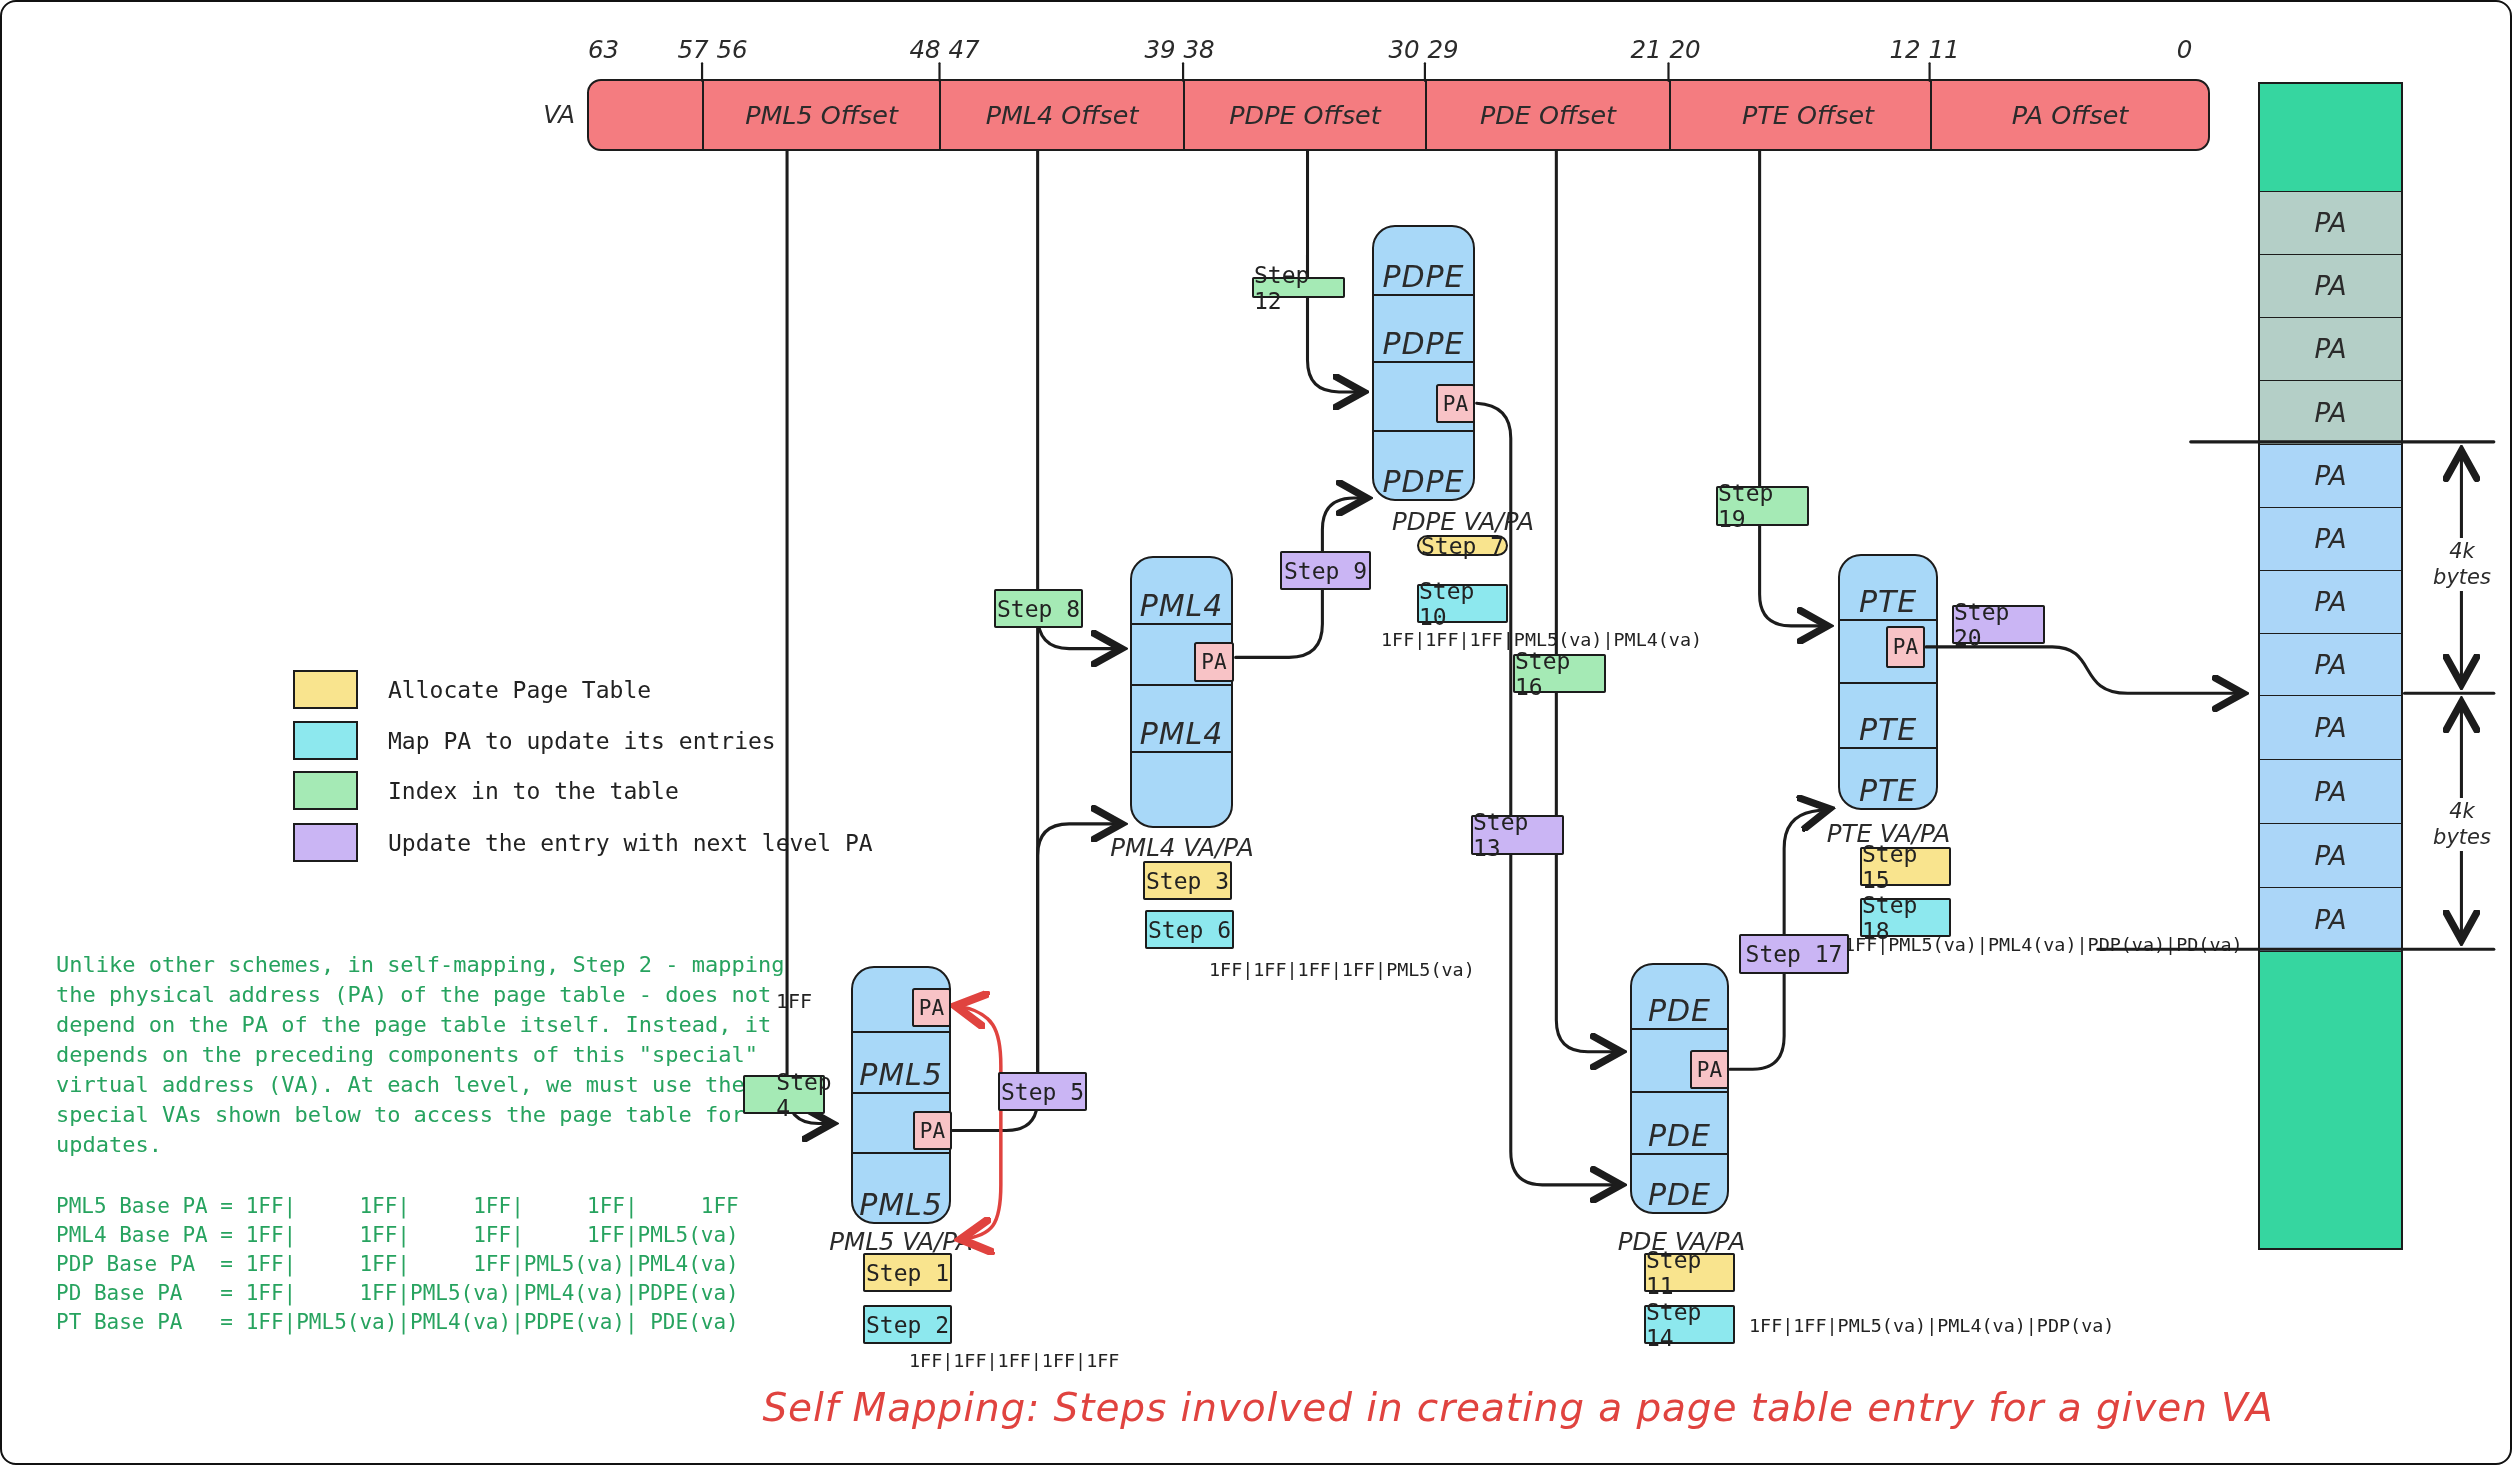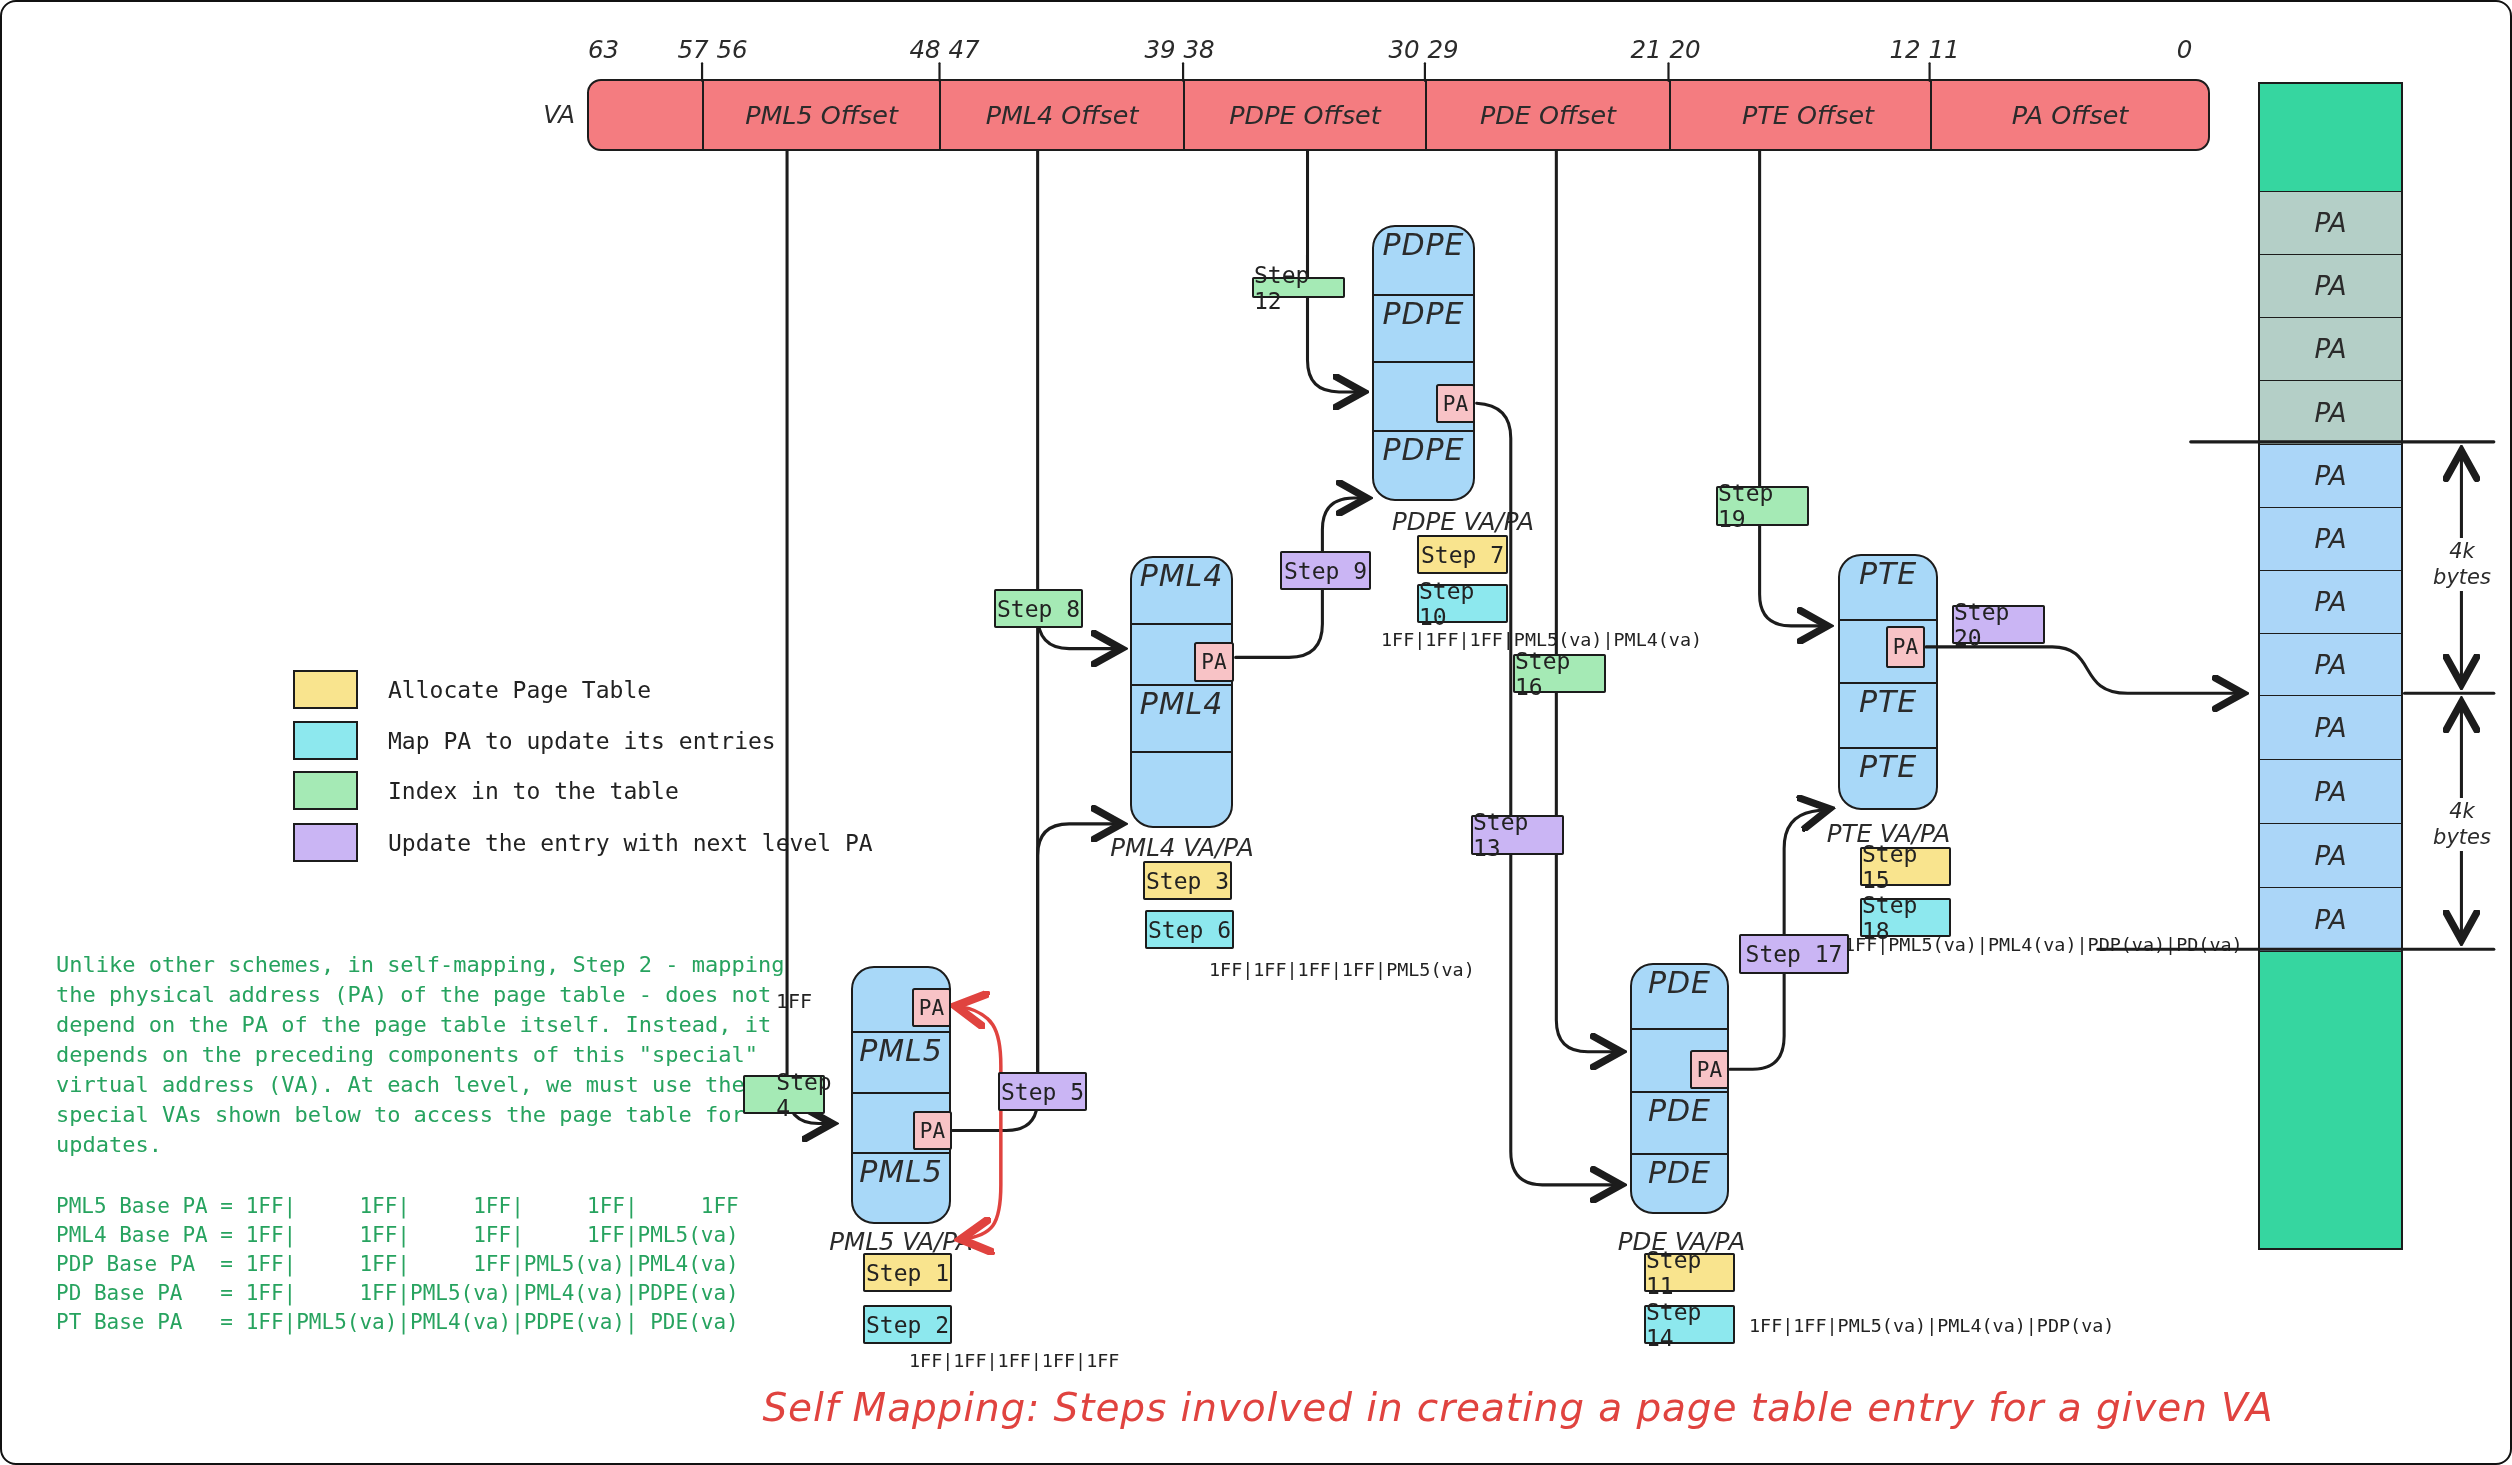--- a/index.html
+++ b/index.html
@@ -11,21 +11,21 @@
   .mono{font-family:"DejaVu Sans Mono",monospace;color:#222;}
   
   .vabar{display:flex;border:2.6px solid #1c1c1c;border-radius:14px;box-sizing:border-box;z-index:2;}
   .vaseg{display:flex;align-items:center;justify-content:center;font-size:25.4px;
          border-right:2.2px solid #1c1c1c;box-sizing:border-box;height:100%;}
   .vaseg:last-child{border-right:none;}
   .bit{font-size:24.5px;text-align:center;z-index:2;}
   
   .ptable{border:2.6px solid #1c1c1c;border-radius:23px;box-sizing:border-box;
           display:flex;flex-direction:column;z-index:1;}
-  .sec{display:flex;align-items:flex-start;justify-content:center;box-sizing:border-box;}
+  .sec{display:flex;align-items:flex-end;justify-content:center;box-sizing:border-box;}
   .sec + .sec{border-top:2.2px solid #1c1c1c;}
   .secl{font-size:30px;letter-spacing:0.9px;}
   .pabox{border:2.6px solid #1c1c1c;border-radius:2.6px;display:flex;align-items:center;
          justify-content:center;font-size:21px;box-sizing:border-box;z-index:6;}
   .cap{font-size:24.5px;text-align:center;z-index:2;}
   
   .step{border:2.6px solid #1c1c1c;border-radius:1.8px;display:flex;align-items:center;
         justify-content:center;font-family:"DejaVu Sans Mono",monospace;font-size:23px;
         box-sizing:border-box;z-index:10;}
   .vatext{font-family:"DejaVu Sans Mono",monospace;font-size:18.4px;white-space:pre;z-index:2;}
@@ -140,21 +140,21 @@
       </div>
     <div class="sec" style="height:69px;">
         <span class="secl hand"></span>
       </div>
     <div class="sec" style="flex:1;">
         <span class="secl hand">PDPE</span>
       </div>
   </div>
   <div class="abs pabox mono" style="left: 1434px; top: 382px; width: 39px; height: 39px; background-color: rgb(248, 195, 198);">PA</div>
   <div class="abs cap hand" style="left:1380px;top:505px;width:162px;">PDPE VA/PA</div>
-  <div class="abs step" style="left: 1415px; top: 533px; width: 91px; height: 39px; background-color: rgb(249, 228, 142);">Step 7</div>
+  <div class="abs step" style="left: 1415px; top: 533px; width: 91px; height: 21px; background-color: rgb(249, 228, 142); border-radius: 14px;">Step 7</div>
   <div class="abs step" style="left: 1415px; top: 582px; width: 91px; height: 39px; background-color: rgb(141, 232, 238);">Step 10</div>
   <div class="abs vatext" style="left:1379px;top:627px;">1FF|1FF|1FF|PML5(va)|PML4(va)</div>
 
   <div class="abs ptable" style="left: 1628px; top: 961px; width: 99px; height: 251px; background-color: rgb(168, 216, 248);">
     <div class="sec" style="height:63px;">
         <span class="secl hand">PDE</span>
       </div>
     <div class="sec" style="height:63px;">
         <span class="secl hand"></span>
       </div>

